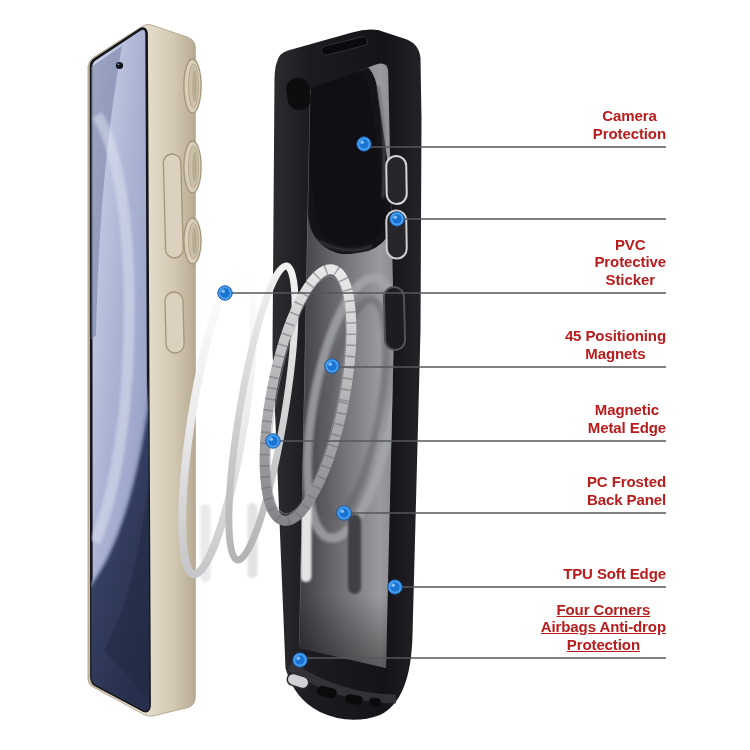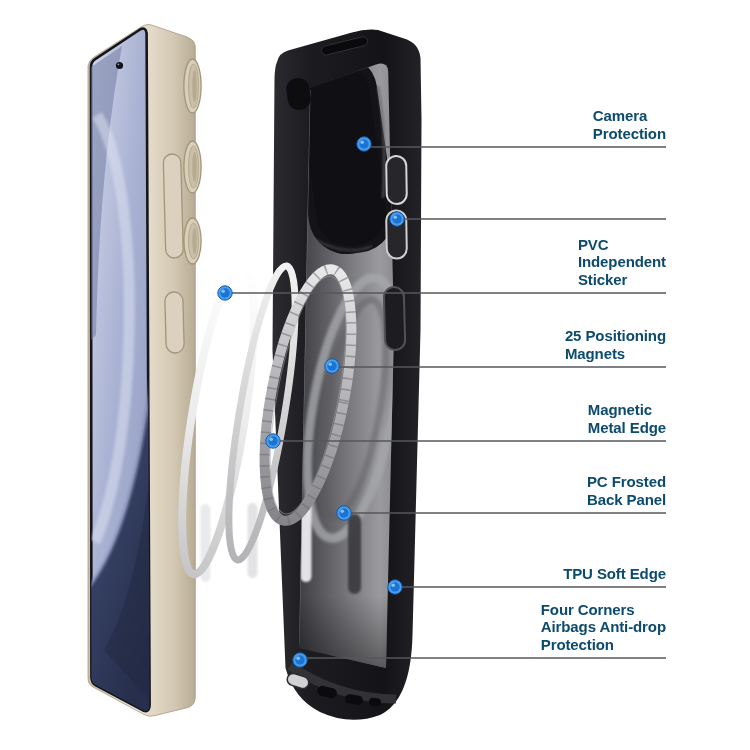--- a/index.html
+++ b/index.html
@@ -2,26 +2,26 @@
 <html><head>
 <meta charset="utf-8">
 <style>
   html,body{margin:0;padding:0;background:#ffffff;}
   #stage{position:relative;width:750px;height:750px;background:#ffffff;overflow:hidden;
          font-family:"Liberation Sans",sans-serif;}
   #art{position:absolute;left:0;top:0;}
   #labels{position:absolute;left:0;top:0;width:750px;height:750px;pointer-events:none;}
   .callout-label{
     position:absolute;
-    text-align:left;
+    text-align:center;
     font-weight:700;
     font-size:15px;
     line-height:17.5px;
     letter-spacing:-0.1px;
-    color:#0c4a6e;
+    color:#b91c1c;
     white-space:pre-line;
   }
 </style>
 </head>
 <body>
 
 <div id="stage">
 
 <svg id="art" width="750" height="750" viewBox="0 0 750 750">
   <defs>
@@ -242,27 +242,27 @@
           <circle cx="300" cy="660" r="4.7" fill="#1b73d3"></circle>
           <circle cx="298.2" cy="658.2" r="1.8" fill="#8ec4f4" opacity="0.95"></circle>
         </g>
       </g>
 </svg>
 
 <div id="labels">
       <div class="callout-label" style="right: 84px; bottom: 608px;">Camera
 Protection</div>
       <div class="callout-label" style="right: 84px; bottom: 462px;">PVC
-Independent
+Protective
 Sticker</div>
-      <div class="callout-label" style="right: 84px; bottom: 388px;">25 Positioning
+      <div class="callout-label" style="right: 84px; bottom: 388px;">45 Positioning
 Magnets</div>
       <div class="callout-label" style="right: 84px; bottom: 314px;">Magnetic
 Metal Edge</div>
       <div class="callout-label" style="right: 84px; bottom: 242px;">PC Frosted
 Back Panel</div>
       <div class="callout-label" style="right: 84px; bottom: 168px; margin-left: 48px;">TPU Soft Edge</div>
-      <div class="callout-label" style="right: 84px; bottom: 97px;">Four Corners
+      <div class="callout-label" style="right: 84px; bottom: 97px; text-decoration: underline;">Four Corners
 Airbags Anti-drop
 Protection</div>
     </div>
 
 </div>
 
 </body></html>

